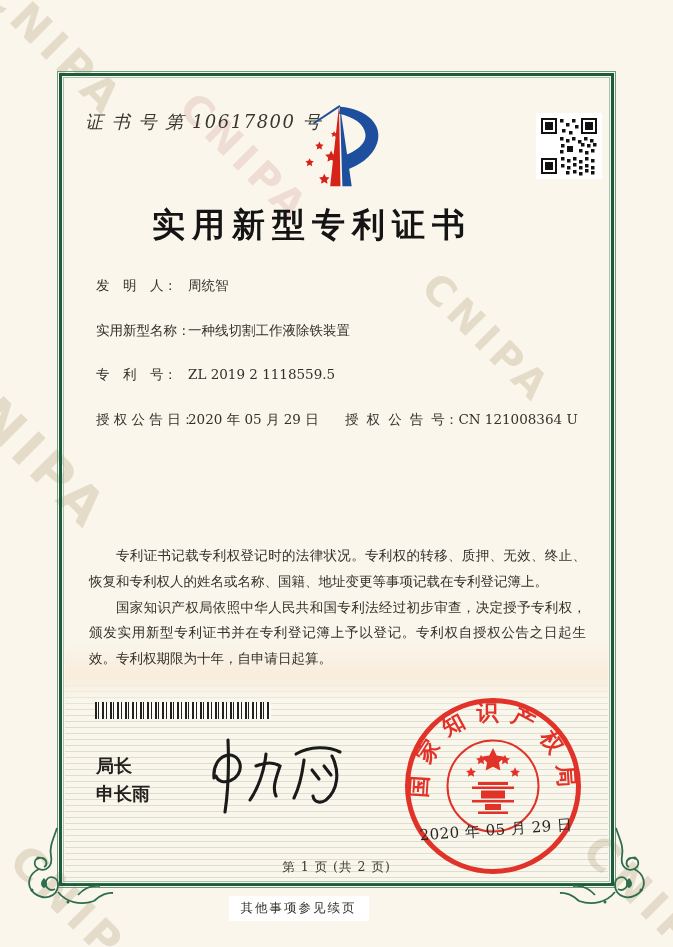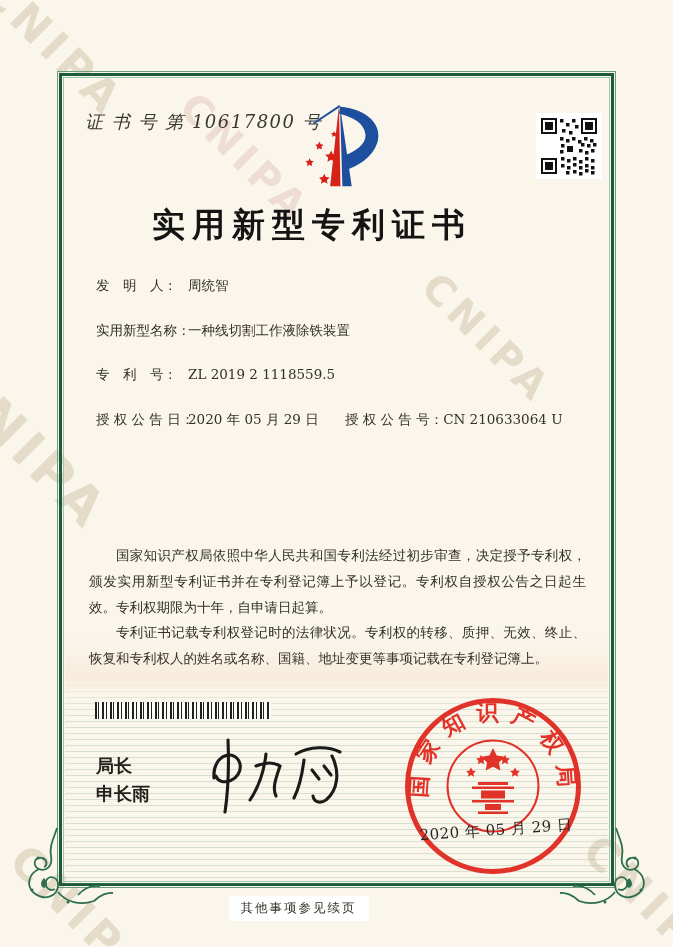--- a/index.html
+++ b/index.html
@@ -23,21 +23,21 @@
       -webkit-mask-image:linear-gradient(to bottom,transparent,#000 36px);
       mask-image:linear-gradient(to bottom,transparent,#000 36px);}
   .cert-no{position:absolute;left:85px;top:110px;font-size:18px;letter-spacing:1.5px;color:#3a372f;font-style:italic;}
   .logo{position:absolute;left:283px;top:97px;}
   .qr{position:absolute;left:536px;top:113px;background:#fff;padding:3px;}
   .cert-title{position:absolute;left:57px;top:203px;width:510px;text-align:center;
       font-size:33px;font-weight:700;letter-spacing:7px;color:#141414;}
   .fields{position:absolute;left:96px;top:277px;width:478px;font-size:13.5px;}
   .frow{margin-bottom:26.5px;white-space:nowrap;}
   .flabel{display:inline-block;width:92px;}
-  .flabel2{margin-left:22px;}
+  .flabel2{margin-left:22px;font-family:Liberation Mono, monospace;}
   .paras{position:absolute;left:89px;top:543px;width:497px;font-size:13.5px;
       line-height:25.8px;text-align:justify;}
   .paras p{margin:0;text-indent:2em;}
   .barcode{position:absolute;left:95px;top:702px;width:176px;height:17px;background-color:#fcfcf8;
       background-image:repeating-linear-gradient(90deg,#23211e 0 2px,transparent 2px 3px,#23211e 3px 4px,
       transparent 4px 7px,#23211e 7px 9px,transparent 9px 11px,#23211e 11px 12px,transparent 12px 15px);}
   .director{position:absolute;left:96px;top:752px;line-height:28px;font-size:18px;font-weight:600;
       color:#23211d;font-family:"DejaVu Sans","Liberation Sans",sans-serif;}
   .sig{position:absolute;left:192px;top:735px;}
   .seal{position:absolute;left:399px;top:692px;opacity:.93;}
@@ -145,27 +145,27 @@
   </svg>
 
   <div class="cert-title">实用新型专利证书</div>
 
   <div class="fields">
     <div class="frow"><span class="flabel">发　明　人：</span><span>周统智</span></div>
     <div class="frow"><span class="flabel">实用新型名称：</span><span>一种线切割工作液除铁装置</span></div>
     <div class="frow"><span class="flabel">专　利　号：</span><span>ZL 2019 2 1118559.5</span></div>
     <div class="frow">
       <span class="flabel">授 权 公 告 日：</span><span>2020 年 05 月 29 日</span>
-      <span class="flabel2">授 权 公 告 号：</span><span>CN 210633064 U</span>
+      <span class="flabel2">授 权 公 告 号：</span><span>CN 121008364 U</span>
     </div>
   </div>
 
   <div class="paras">
+    <p>专利证书记载专利权登记时的法律状况。专利权的转移、质押、无效、终止、恢复和专利权人的姓名或名称、国籍、地址变更等事项记载在专利登记簿上。</p>
     <p>国家知识产权局依照中华人民共和国专利法经过初步审查，决定授予专利权，颁发实用新型专利证书并在专利登记簿上予以登记。专利权自授权公告之日起生效。专利权期限为十年，自申请日起算。</p>
-    <p>专利证书记载专利权登记时的法律状况。专利权的转移、质押、无效、终止、恢复和专利权人的姓名或名称、国籍、地址变更等事项记载在专利登记簿上。</p>
   </div>
 
   <div class="barcode"></div>
 
   <div class="director">
     <div>局长</div>
     <div>申长雨</div>
   </div>
 
   <svg class="sig" width="160" height="80" viewBox="0 0 160 78">
@@ -229,17 +229,18 @@
       <path d="M34,70 C42,80 56,84 70,79 M54,73 C60,66 68,63 76,64 M70,79 C76,73 84,70 89,71"></path>
     </g>
     <g fill="#2e6e4d">
       <circle cx="14" cy="36" r="1.5"></circle>
         <circle cx="8" cy="68" r="1.5"></circle>
         <circle cx="44" cy="80" r="1.5"></circle>
       <path d="M20,56 C16,60 16,64 20,66 C24,64 24,60 20,56 Z"></path>
     </g>
   </svg>
 
+  <div class="pageno">第 1 页 (共 2 页)</div>
   <div class="note">
     <span>其他事项参见续页</span>
   </div>
 
 </div>
 
 </body></html>

